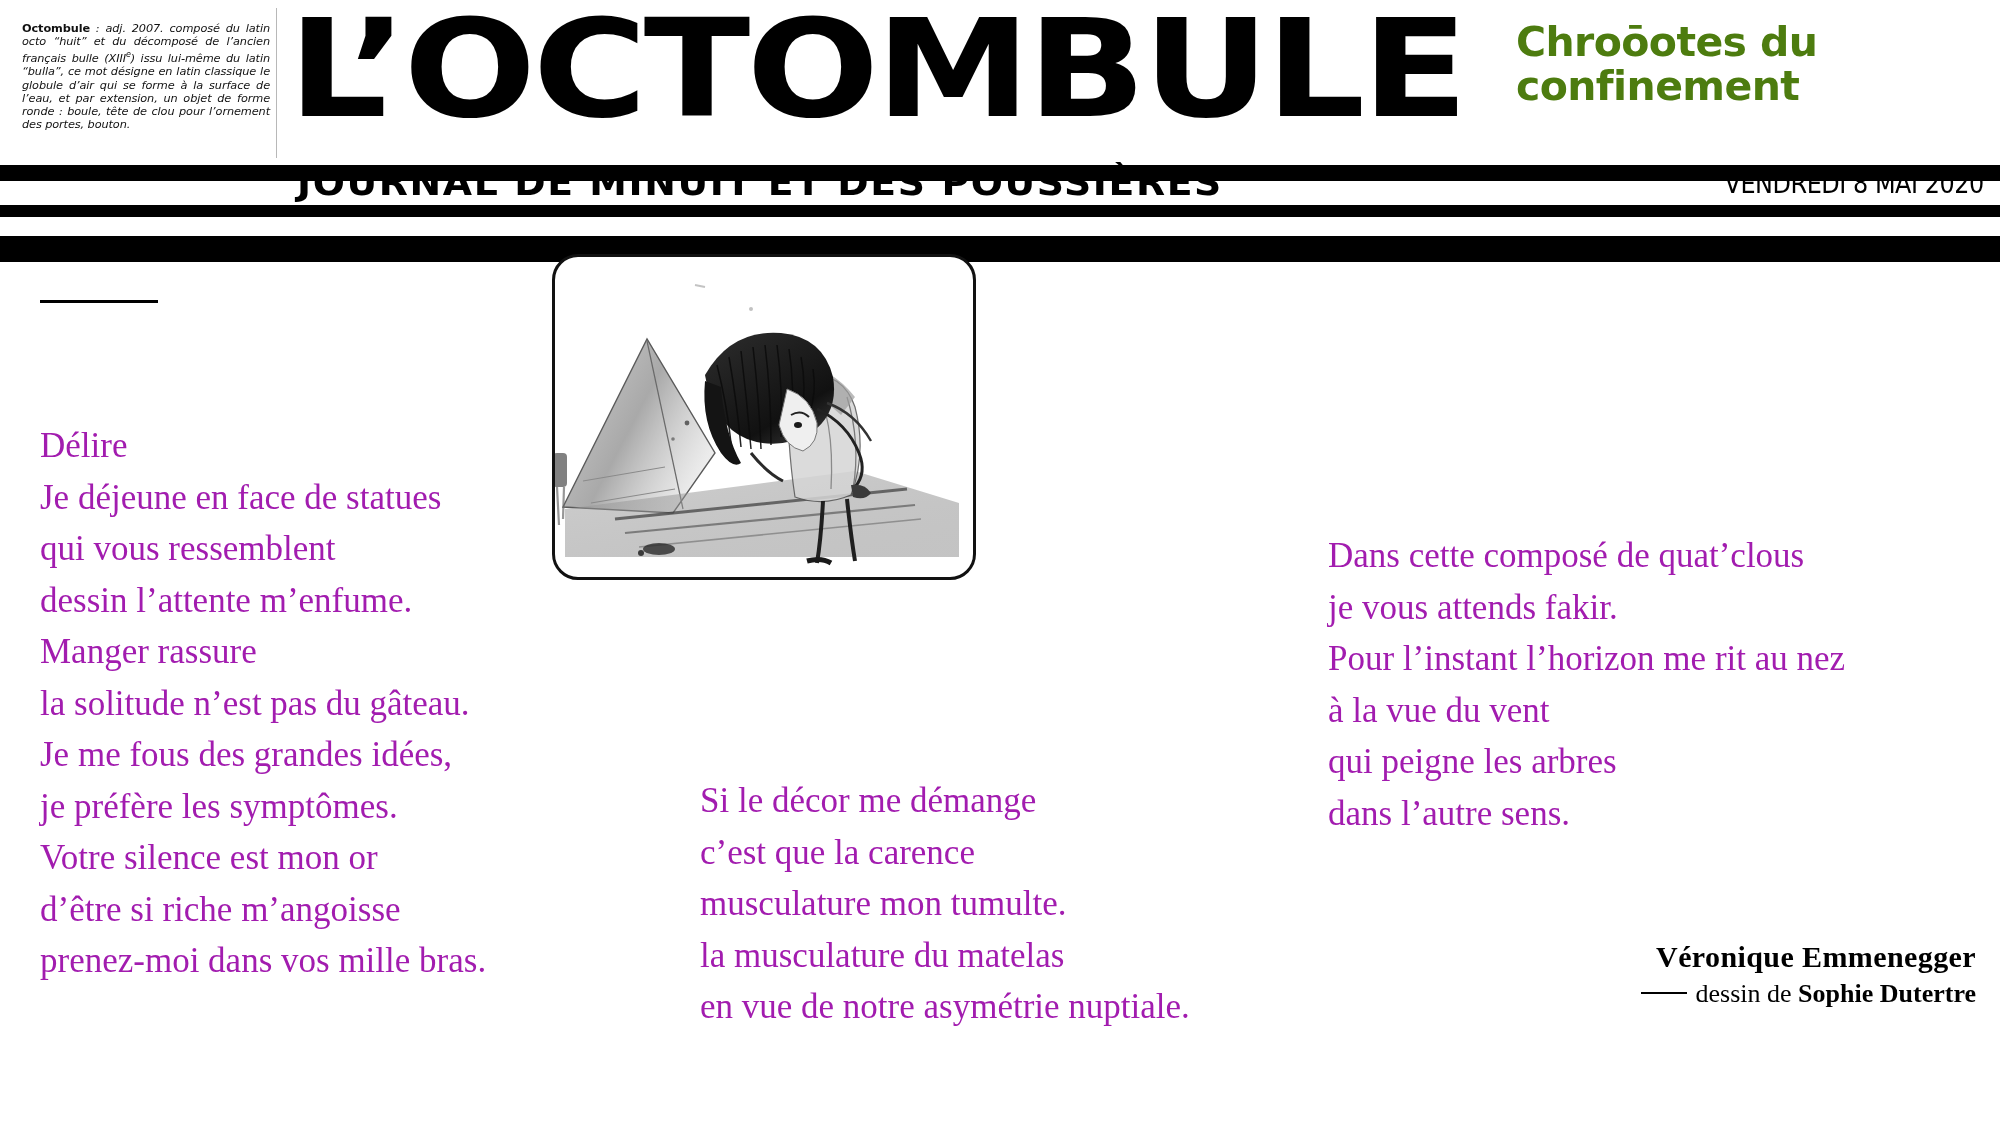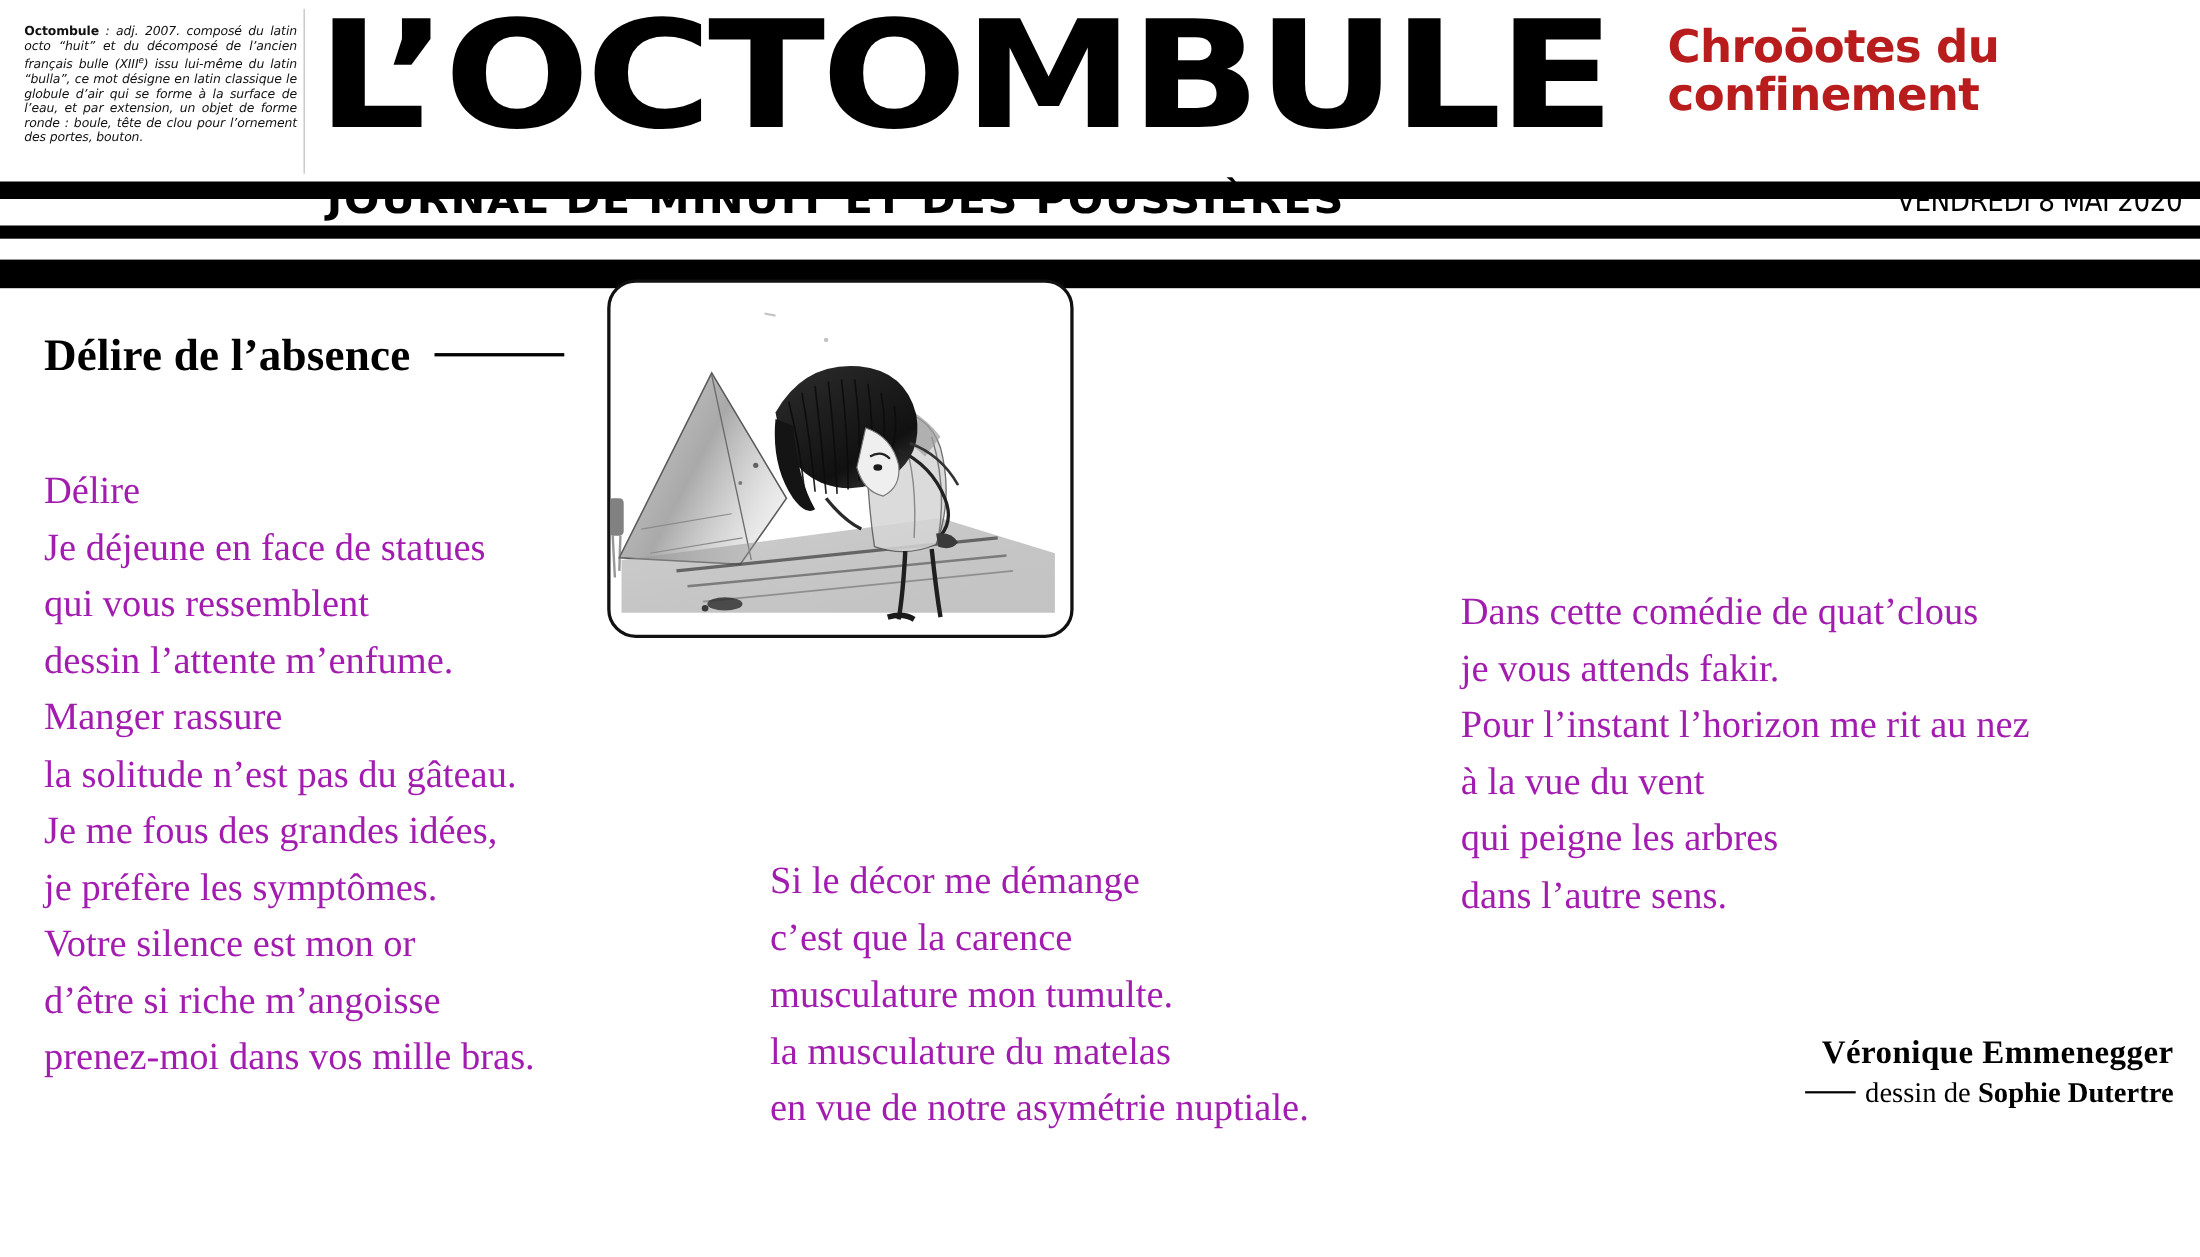--- a/index.html
+++ b/index.html
@@ -237,35 +237,34 @@
 <div id="masthead">
 
   <div id="definition-block">
     <span class="headword">Octombule</span><span> : </span><span>adj. 2007. composé du latin octo “huit” et du décomposé de l’ancien français bulle (XIII</span><span class="sup">e</span><span>) issu lui-même du latin “bulla”, ce mot désigne en latin classique le globule d’air qui se forme à la surface de l’eau, et par extension, un objet de forme ronde : boule, tête de clou pour l’ornement des portes, bouton.</span>
   </div>
 
   <div id="definition-rule"></div>
 
   <div id="wordmark">L’OCTOMBULE</div>
 
-  <div id="kicker" style="color: #b91c1c;">
+  <div id="kicker" style="color: #4d7c0f;">
     <span class="kline">Chroōotes du</span>
     <span class="kline">confinement</span>
   </div>
 </div>
 
 <div class="rule-bar" id="rule-1"></div>
 <div id="banner-band"></div>
 <div id="strapline">JOURNAL DE MINUIT ET DES POUSSIÈRES</div>
 <div id="issue-date">VENDREDI 8 MAI 2020</div>
 <div class="rule-bar" id="rule-2"></div>
 <div class="rule-bar" id="rule-3"></div>
 
 <div id="headline-wrap">
-  <div id="headline">Délire de l’absence</div>
   <div id="headline-rule"></div>
 </div>
 
 <div class="stanza" id="stanza-left">
     <span class="vline">Délire</span>
     <span class="vline">Je déjeune en face de statues</span>
     <span class="vline">qui vous ressemblent</span>
     <span class="vline">dessin l’attente m’enfume.</span>
     <span class="vline">Manger rassure</span>
     <span class="vline">la solitude n’est pas du gâteau.</span>
@@ -276,21 +275,21 @@
     <span class="vline">prenez-moi dans vos mille bras.</span>
   </div>
 <div class="stanza" id="stanza-middle">
     <span class="vline">Si le décor me démange</span>
     <span class="vline">c’est que la carence</span>
     <span class="vline">musculature mon tumulte.</span>
     <span class="vline">la musculature du matelas</span>
     <span class="vline">en vue de notre asymétrie nuptiale.</span>
   </div>
 <div class="stanza" id="stanza-right">
-    <span class="vline">Dans cette comédie de quat’clous</span>
+    <span class="vline">Dans cette composé de quat’clous</span>
     <span class="vline">je vous attends fakir.</span>
     <span class="vline">Pour l’instant l’horizon me rit au nez</span>
     <span class="vline">à la vue du vent</span>
     <span class="vline">qui peigne les arbres</span>
     <span class="vline">dans l’autre sens.</span>
   </div>
 
 <div id="illustration">
   <svg width="412" height="314" viewBox="0 0 412 314">
     <defs>

